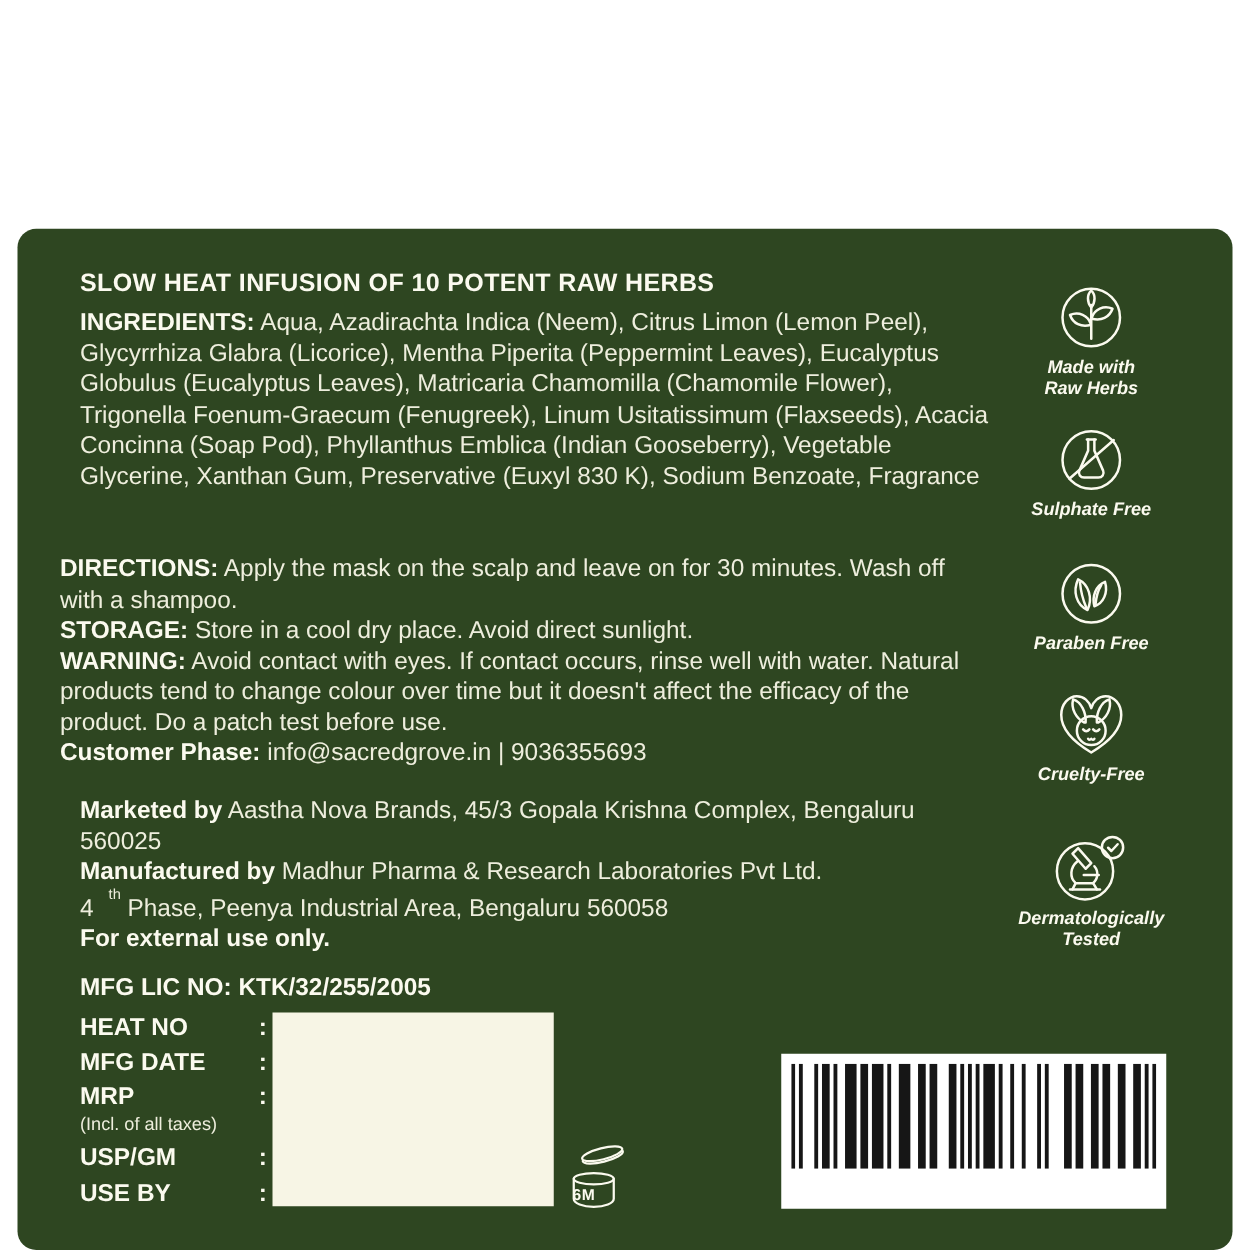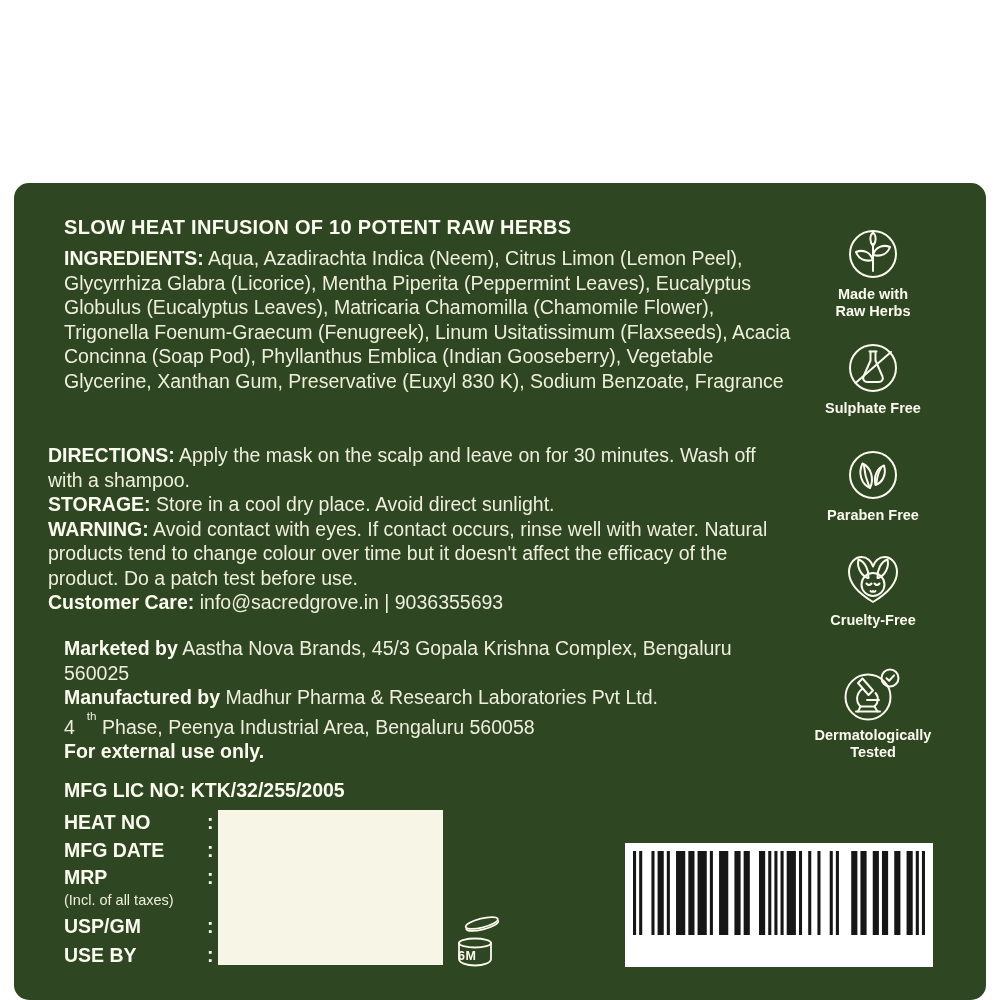--- a/index.html
+++ b/index.html
@@ -20,21 +20,21 @@
   .mfg-lic b{font-weight:700;}
   sup{font-size:.6em;position:relative;top:-.45em;padding-left:12px;}
   .fill-table{left:50px;top:625px;width:420px;}
   .frow{display:flex;align-items:center;}
   .flabel{width:143px;font-weight:700;color:var(--bold_cream);font-size:19.5px;}
   .fcolon{font-weight:700;color:var(--bold_cream);}
   .fnote{height:22px;font-size:14.5px;line-height:20px;color:var(--text_cream);}
   .fill-box{position:absolute;left:204px;top:627px;width:225px;height:155px;background:var(--fill_box);}
   .badge{position:absolute;left:779px;width:160px;display:flex;flex-direction:column;align-items:center;color:var(--bold_cream);}
   .badge .icon{display:block;}
-  .badge .blabel{margin-top:5px;font-size:14.5px;line-height:17px;font-weight:700;text-align:center;}
+  .badge .blabel{margin-top:5px;font-size:14.5px;line-height:17px;font-weight:700;text-align:center;font-style:italic;}
   .badge svg{stroke:var(--bold_cream);fill:none;stroke-width:2;stroke-linecap:round;stroke-linejoin:round;}
   .pao{position:absolute;left:432px;top:727px;width:68px;height:66px;}
   .pao svg{stroke:var(--bold_cream);fill:none;stroke-width:1.8;stroke-linecap:round;}
   .pao .pao-label{position:absolute;left:12px;top:39px;width:34px;font-size:12.5px;font-weight:700;color:var(--bold_cream);letter-spacing:.5px;}
   .barcode{position:absolute;left:611px;top:660px;width:308px;height:124px;background:var(--barcode_bg);}
   .barcode svg{display:block;margin:8px auto 0;width:292px;height:84px;}
   .barcode-num{text-align:center;font-size:20px;letter-spacing:2px;color:#1c1c1c;margin-top:2px;}
 </style>
 </head>
 <body>
@@ -43,21 +43,21 @@
   <div class="panel">
 
     <div class="heading">SLOW HEAT INFUSION OF 10 POTENT RAW HERBS</div>
 
     <p class="blk ingredients"><b>INGREDIENTS:</b><span> Aqua, Azadirachta Indica (Neem), Citrus Limon (Lemon Peel), Glycyrrhiza Glabra (Licorice), Mentha Piperita (Peppermint Leaves), Eucalyptus Globulus (Eucalyptus Leaves), Matricaria Chamomilla (Chamomile Flower), Trigonella Foenum-Graecum (Fenugreek), Linum Usitatissimum (Flaxseeds), Acacia Concinna (Soap Pod), Phyllanthus Emblica (Indian Gooseberry), Vegetable Glycerine, Xanthan Gum, Preservative (Euxyl 830 K), Sodium Benzoate, Fragrance</span></p>
 
     <div class="blk directions-block">
       <p><b>DIRECTIONS:</b><span> Apply the mask on the scalp and leave on for 30 minutes. Wash off with a shampoo.</span></p>
       <p><b>STORAGE:</b><span> Store in a cool dry place. Avoid direct sunlight.</span></p>
       <p><b>WARNING:</b><span> Avoid contact with eyes. If contact occurs, rinse well with water. Natural products tend to change colour over time but it doesn't affect the efficacy of the product. Do a patch test before use.</span></p>
-      <p><b>Customer Care:</b><span> info@sacredgrove.in | 9036355693</span></p>
+      <p><b>Customer Phase:</b><span> info@sacredgrove.in | 9036355693</span></p>
     </div>
 
     <div class="blk marketed-block">
       <p><b>Marketed by</b><span> Aastha Nova Brands, 45/3 Gopala Krishna Complex, Bengaluru 560025</span></p>
       <p><b>Manufactured by</b><span> Madhur Pharma &amp; Research Laboratories Pvt Ltd.</span></p>
       <p><span>4</span><sup>th</sup><span> Phase, Peenya Industrial Area, Bengaluru 560058</span></p>
       <p><b>For external use only.</b></p>
     </div>
 
     <p class="blk mfg-lic"><b>MFG LIC NO:</b><b> KTK/32/255/2005</b></p>

